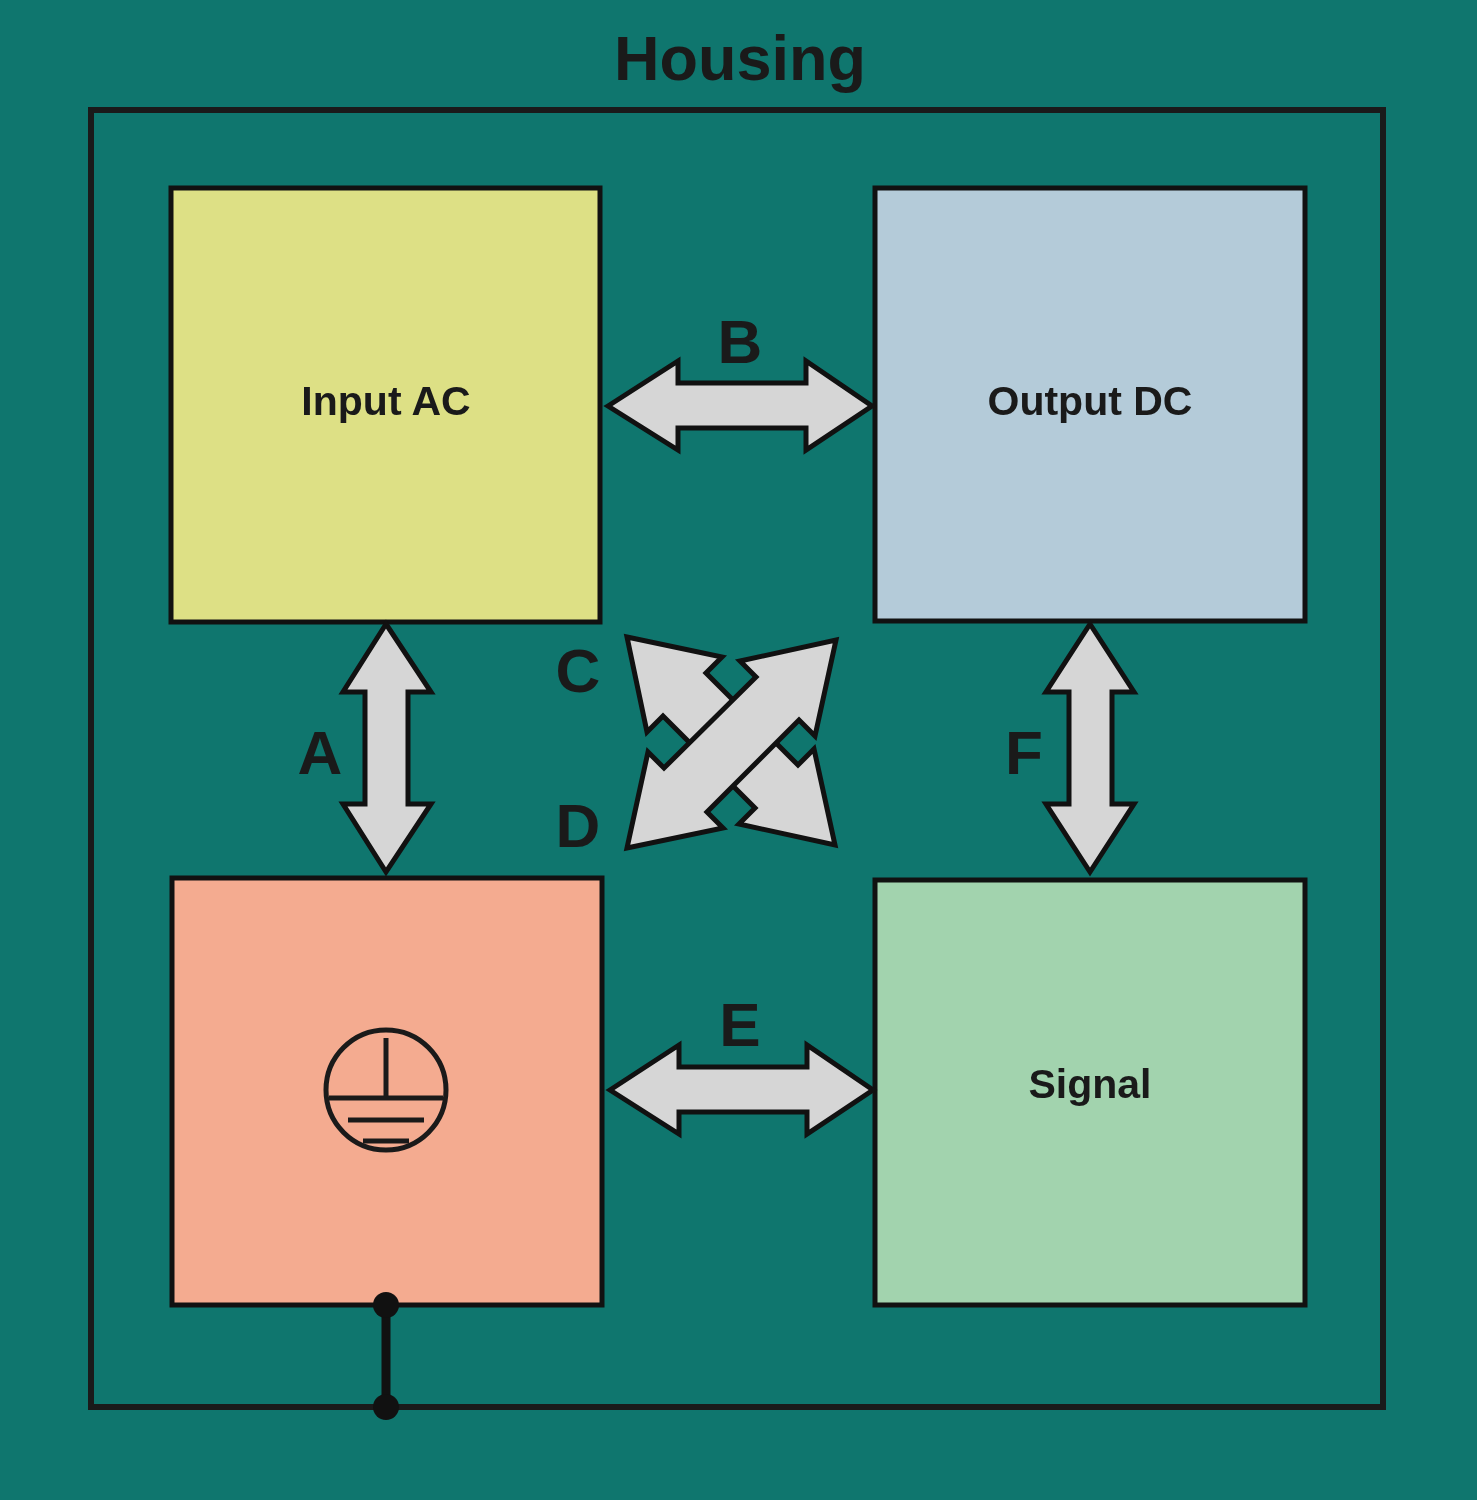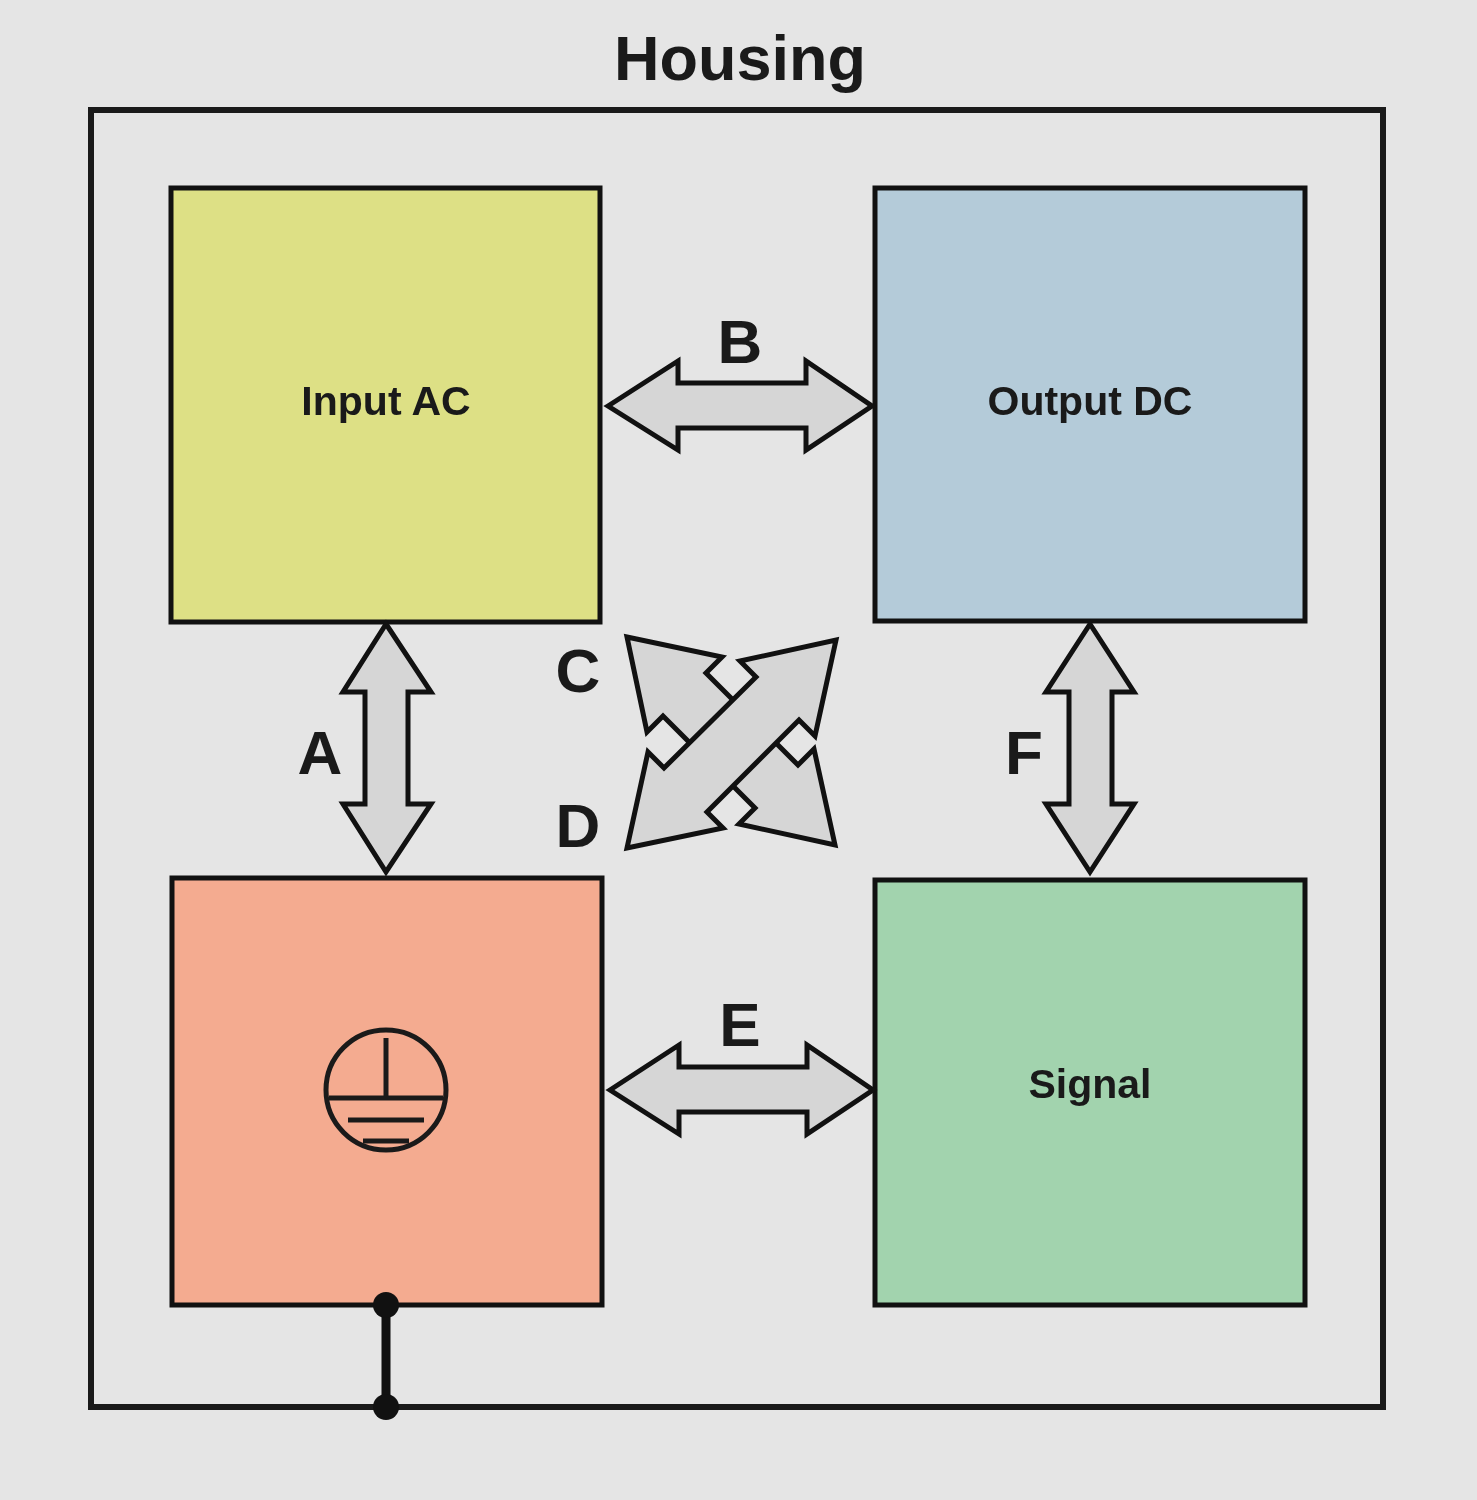--- a/index.html
+++ b/index.html
@@ -8,21 +8,21 @@
     background: #ffffff;
   }
   body {
     font-family: "Liberation Sans", sans-serif;
     -webkit-font-smoothing: antialiased;
   }
   #stage {
     position: relative;
     width: 1477px;
     height: 1500px;
-    background: #e5e5e5;
+    background: #0f766e;
     overflow: hidden;
   }
   #diagram-svg {
     position: absolute;
     left: 0;
     top: 0;
     width: 1477px;
     height: 1500px;
     display: block;
   }

